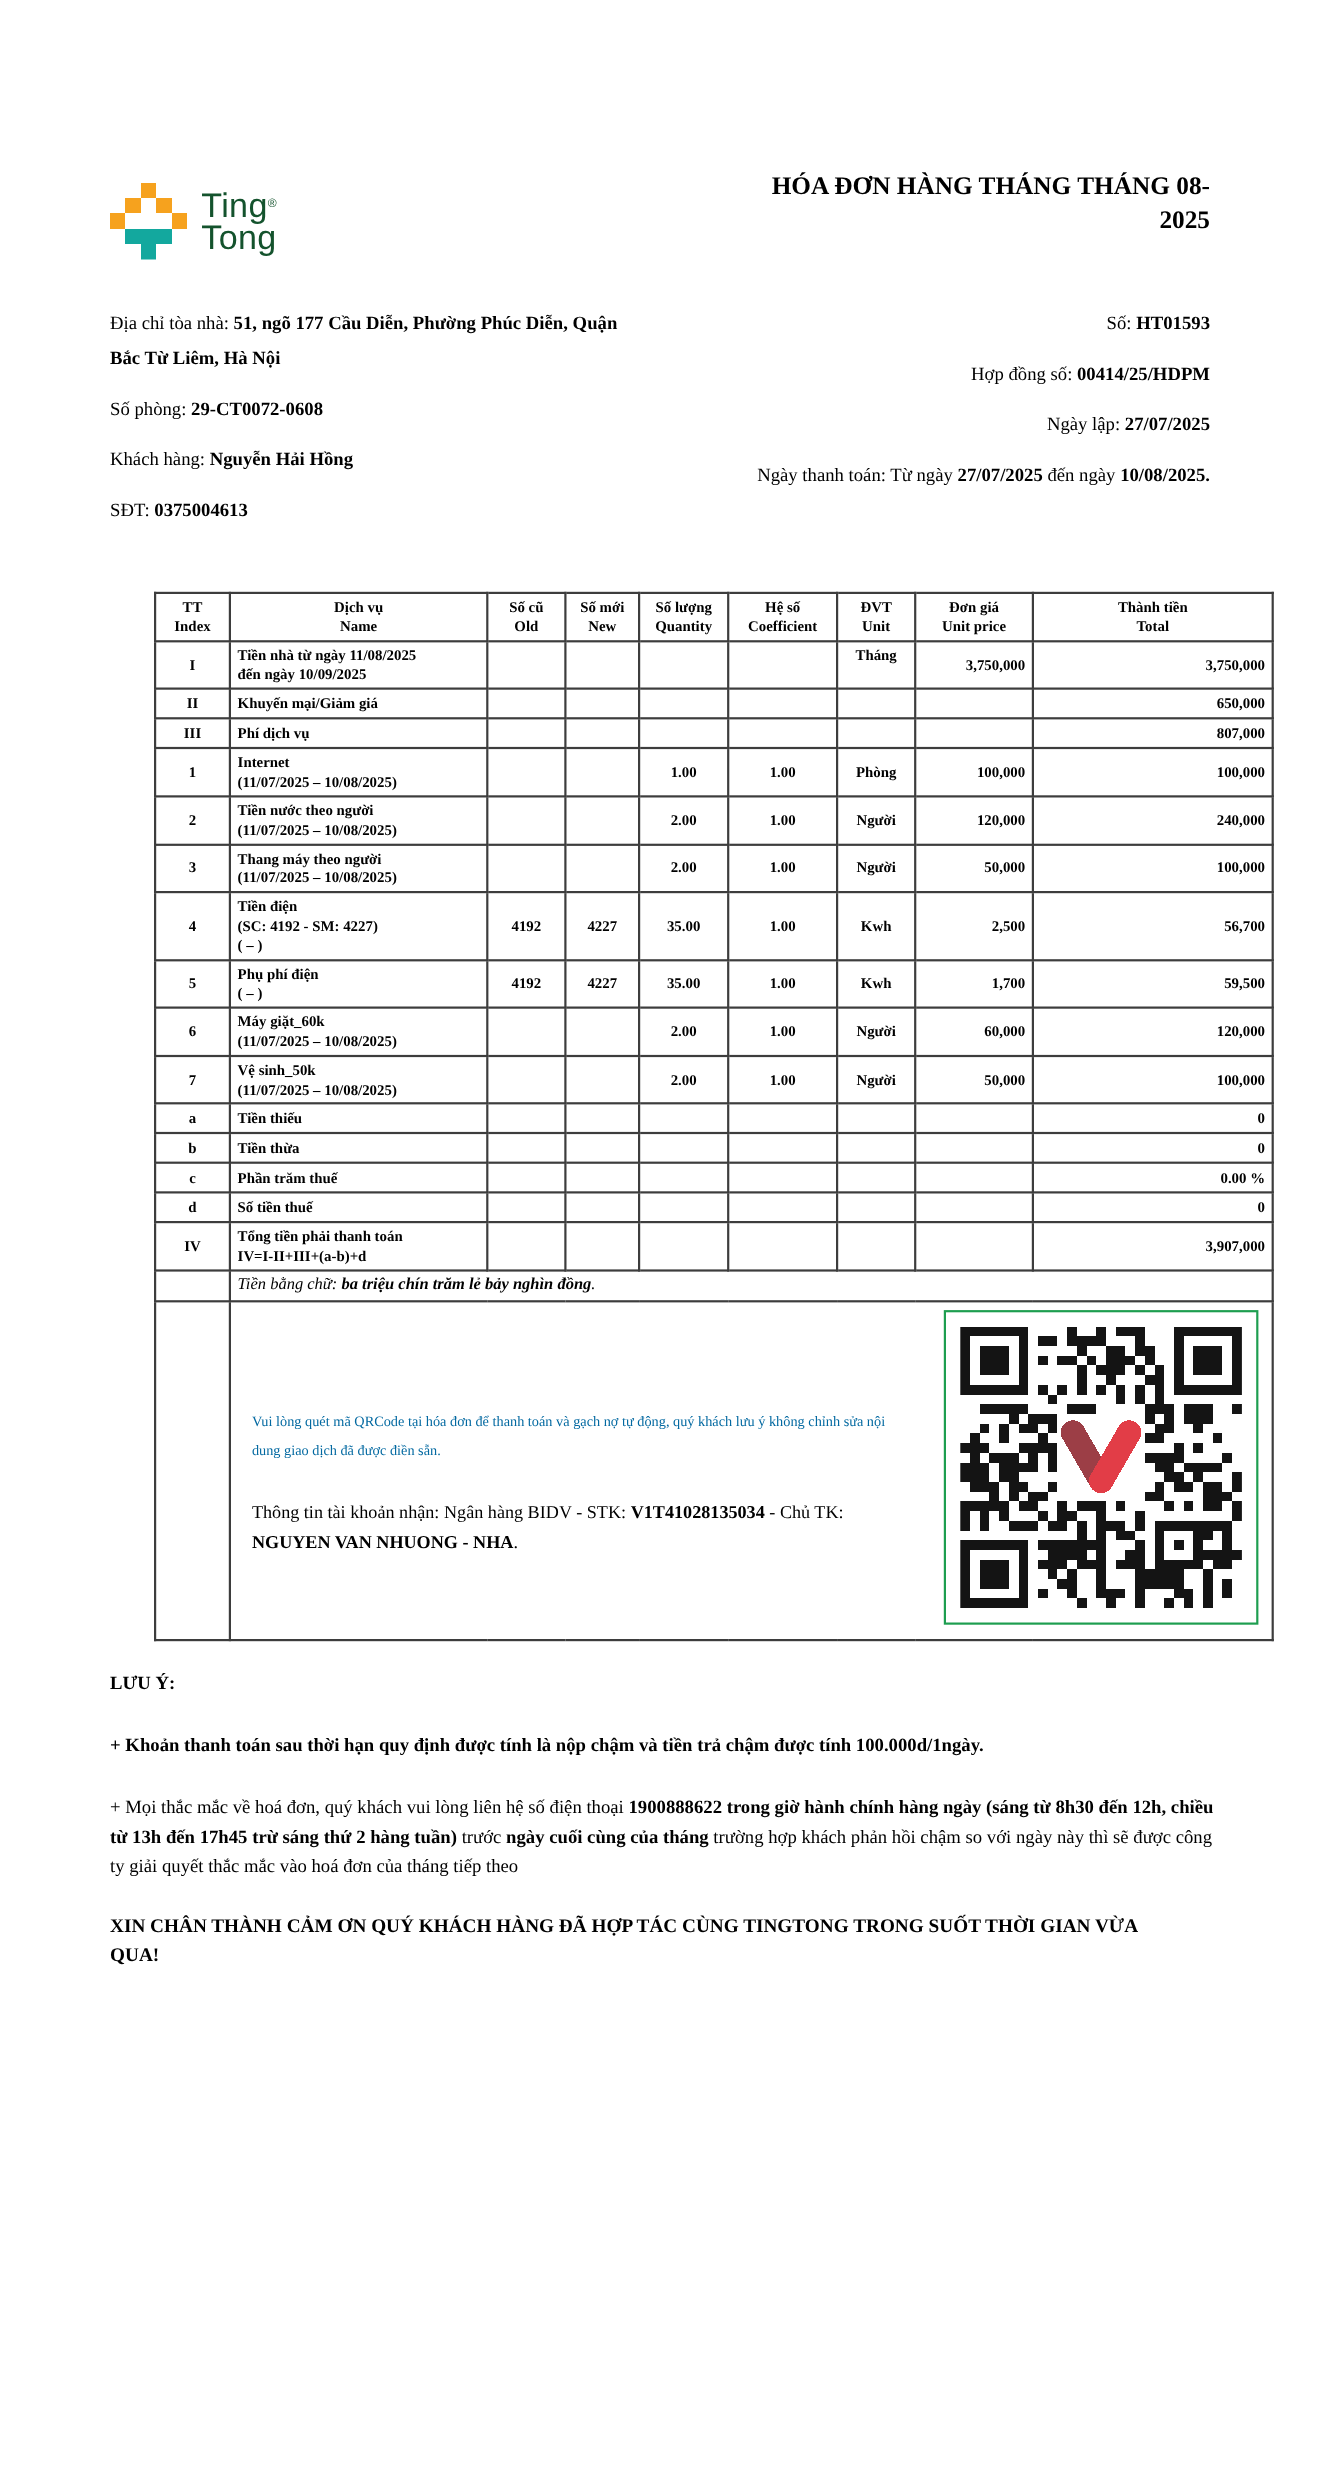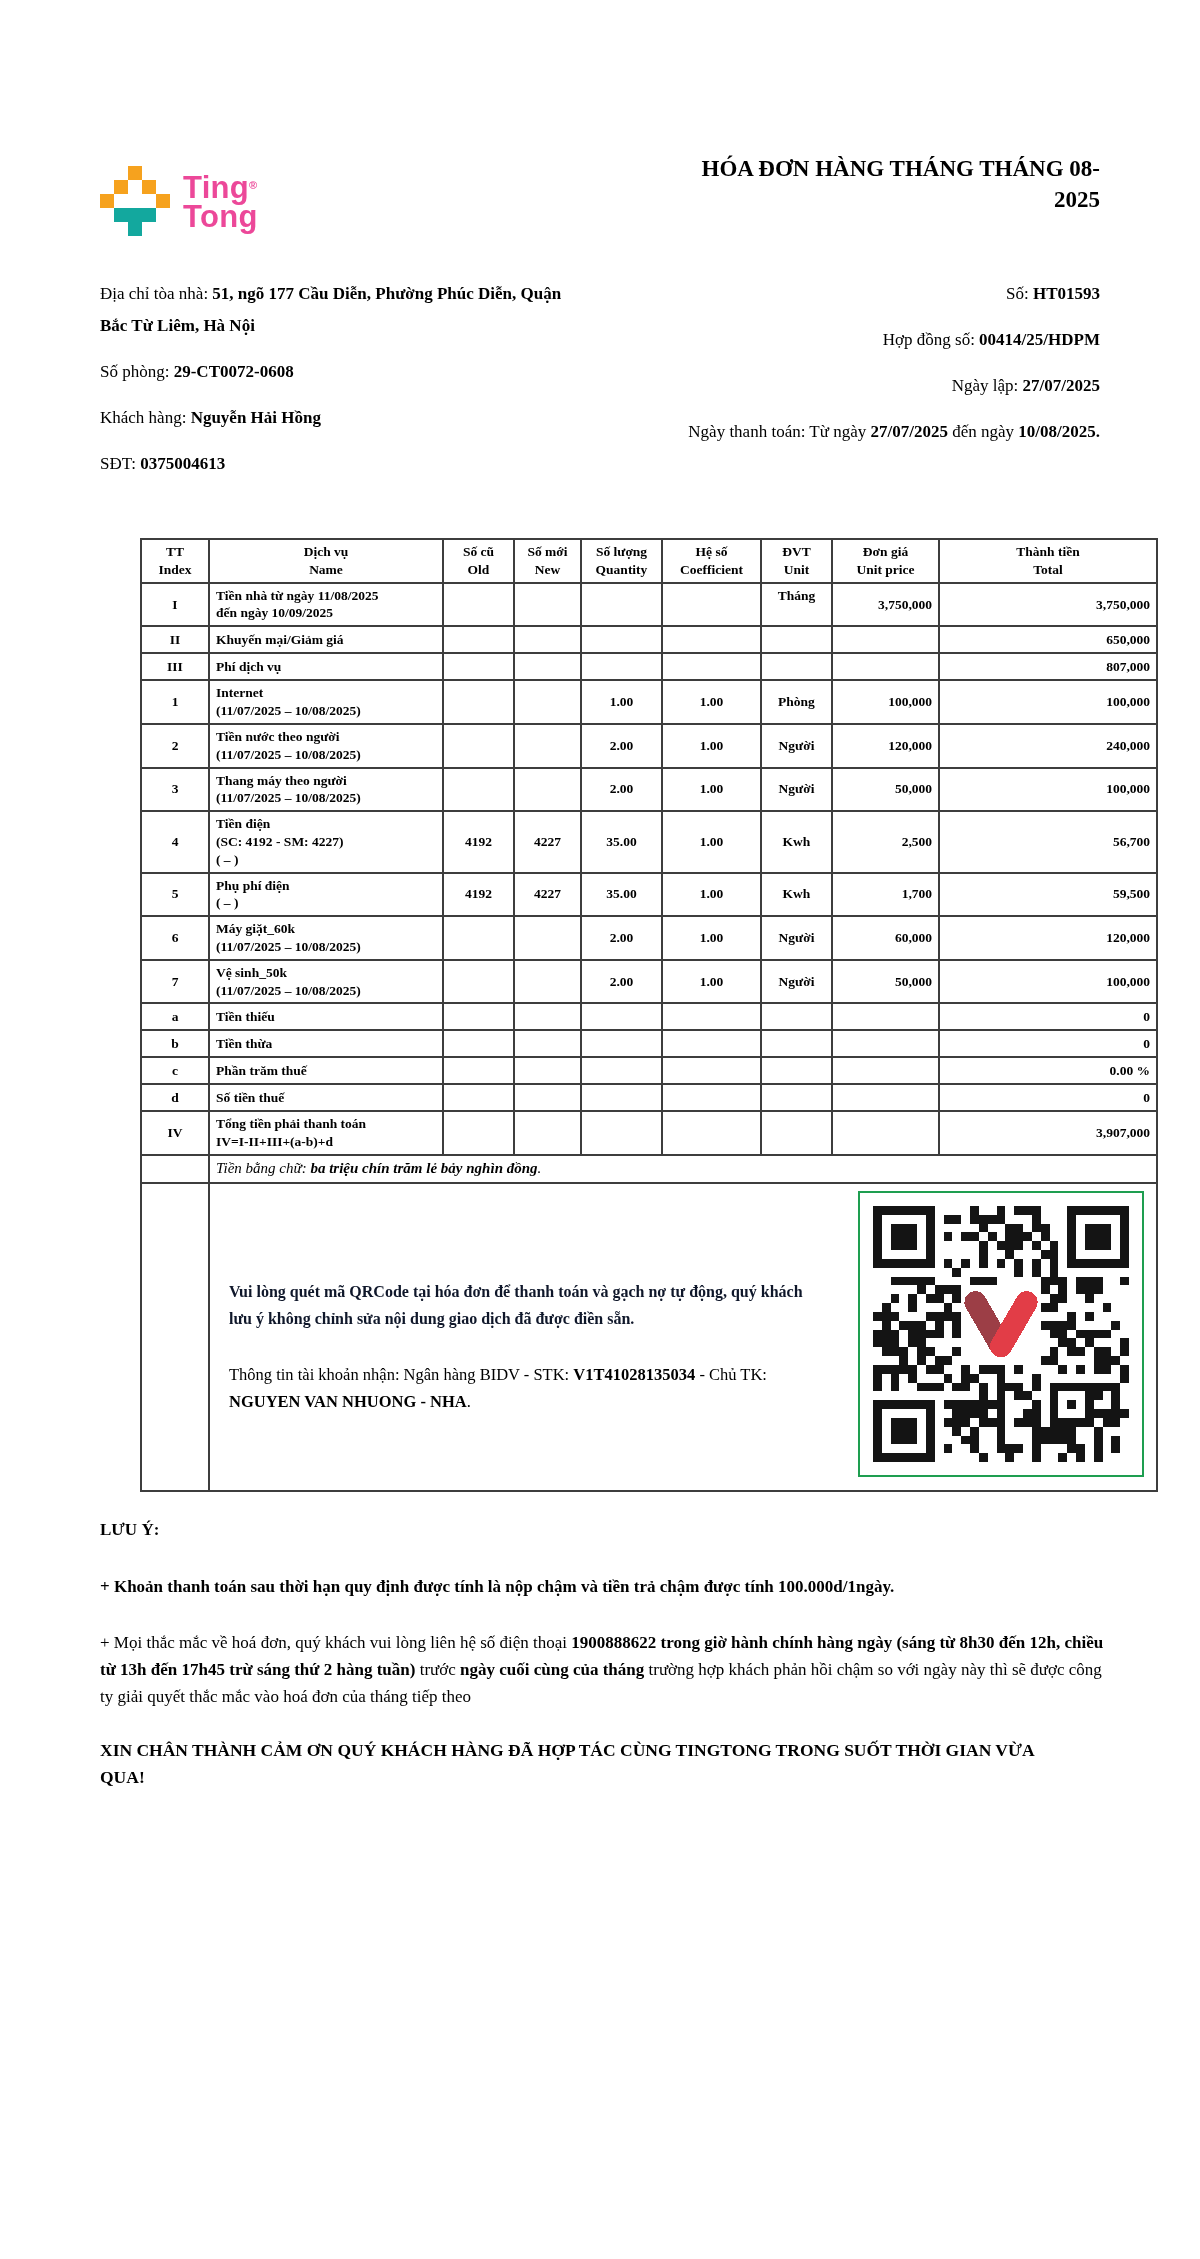--- a/index.html
+++ b/index.html
@@ -10,21 +10,21 @@
     color:#000; position:relative; overflow:hidden;
   }
   .page { padding:150px 100px 0 100px; }
 
   
   .header { display:flex; justify-content:space-between; align-items:flex-start; }
   .brand { display:flex; align-items:flex-start; gap:13px; margin-top:12px; }
   .brand-icon { width:70px; height:70px; margin-top:4px; }
   .brand-text {
     font-family:"Liberation Sans","DejaVu Sans",sans-serif;
-    font-weight:bold; color:#ec4899; font-size:31px; line-height:29px;
+    font-weight:normal; color:#14532d; font-size:31px; line-height:29px;
     letter-spacing:0.3px; margin-top:9px;
   }
   .brand-text sup { font-size:11px; vertical-align:9px; }
   .doc-title {
     width:545px; text-align:right; font-weight:bold; font-size:23px;
     line-height:31px; margin-top:3px;
   }
 
   
   .info { display:flex; justify-content:space-between; margin-top:42px; }
@@ -56,21 +56,21 @@
   table.invoice tr { height:27px; }
 
   
   td.words-cell { font-style:italic; font-weight:normal; font-size:15px; padding:5px 6px 5px 12px; }
   td.words-cell .b { font-weight:bold; }
 
   
   td.qr-cell { height:300px; vertical-align:top; padding:0; }
   .qr-flex { display:flex; align-items:flex-start; height:300px; padding:3px 6px 3px 0; }
   .qr-textblock { width:620px; padding:88px 10px 0 13px; font-weight:normal; }
-  .qr-note { color:#0f172a; font-size:16px; line-height:27px;font-weight:bold; }
+  .qr-note { color:#0369a1; font-size:13px; line-height:27px; }
   .qr-account { margin-top:29px; font-size:16.5px; line-height:27px; }
   .qr-box {
     margin-left:auto; margin-top:1px; width:286px; height:286px;
     border:2px solid #1E9E50; background:#fff; padding:13px;
   }
   .qr-box svg { display:block; width:256px; height:256px; }
 
   
   .footer { margin-top:28px; font-size:17px; }
   .f-attn   { font-weight:bold; }

